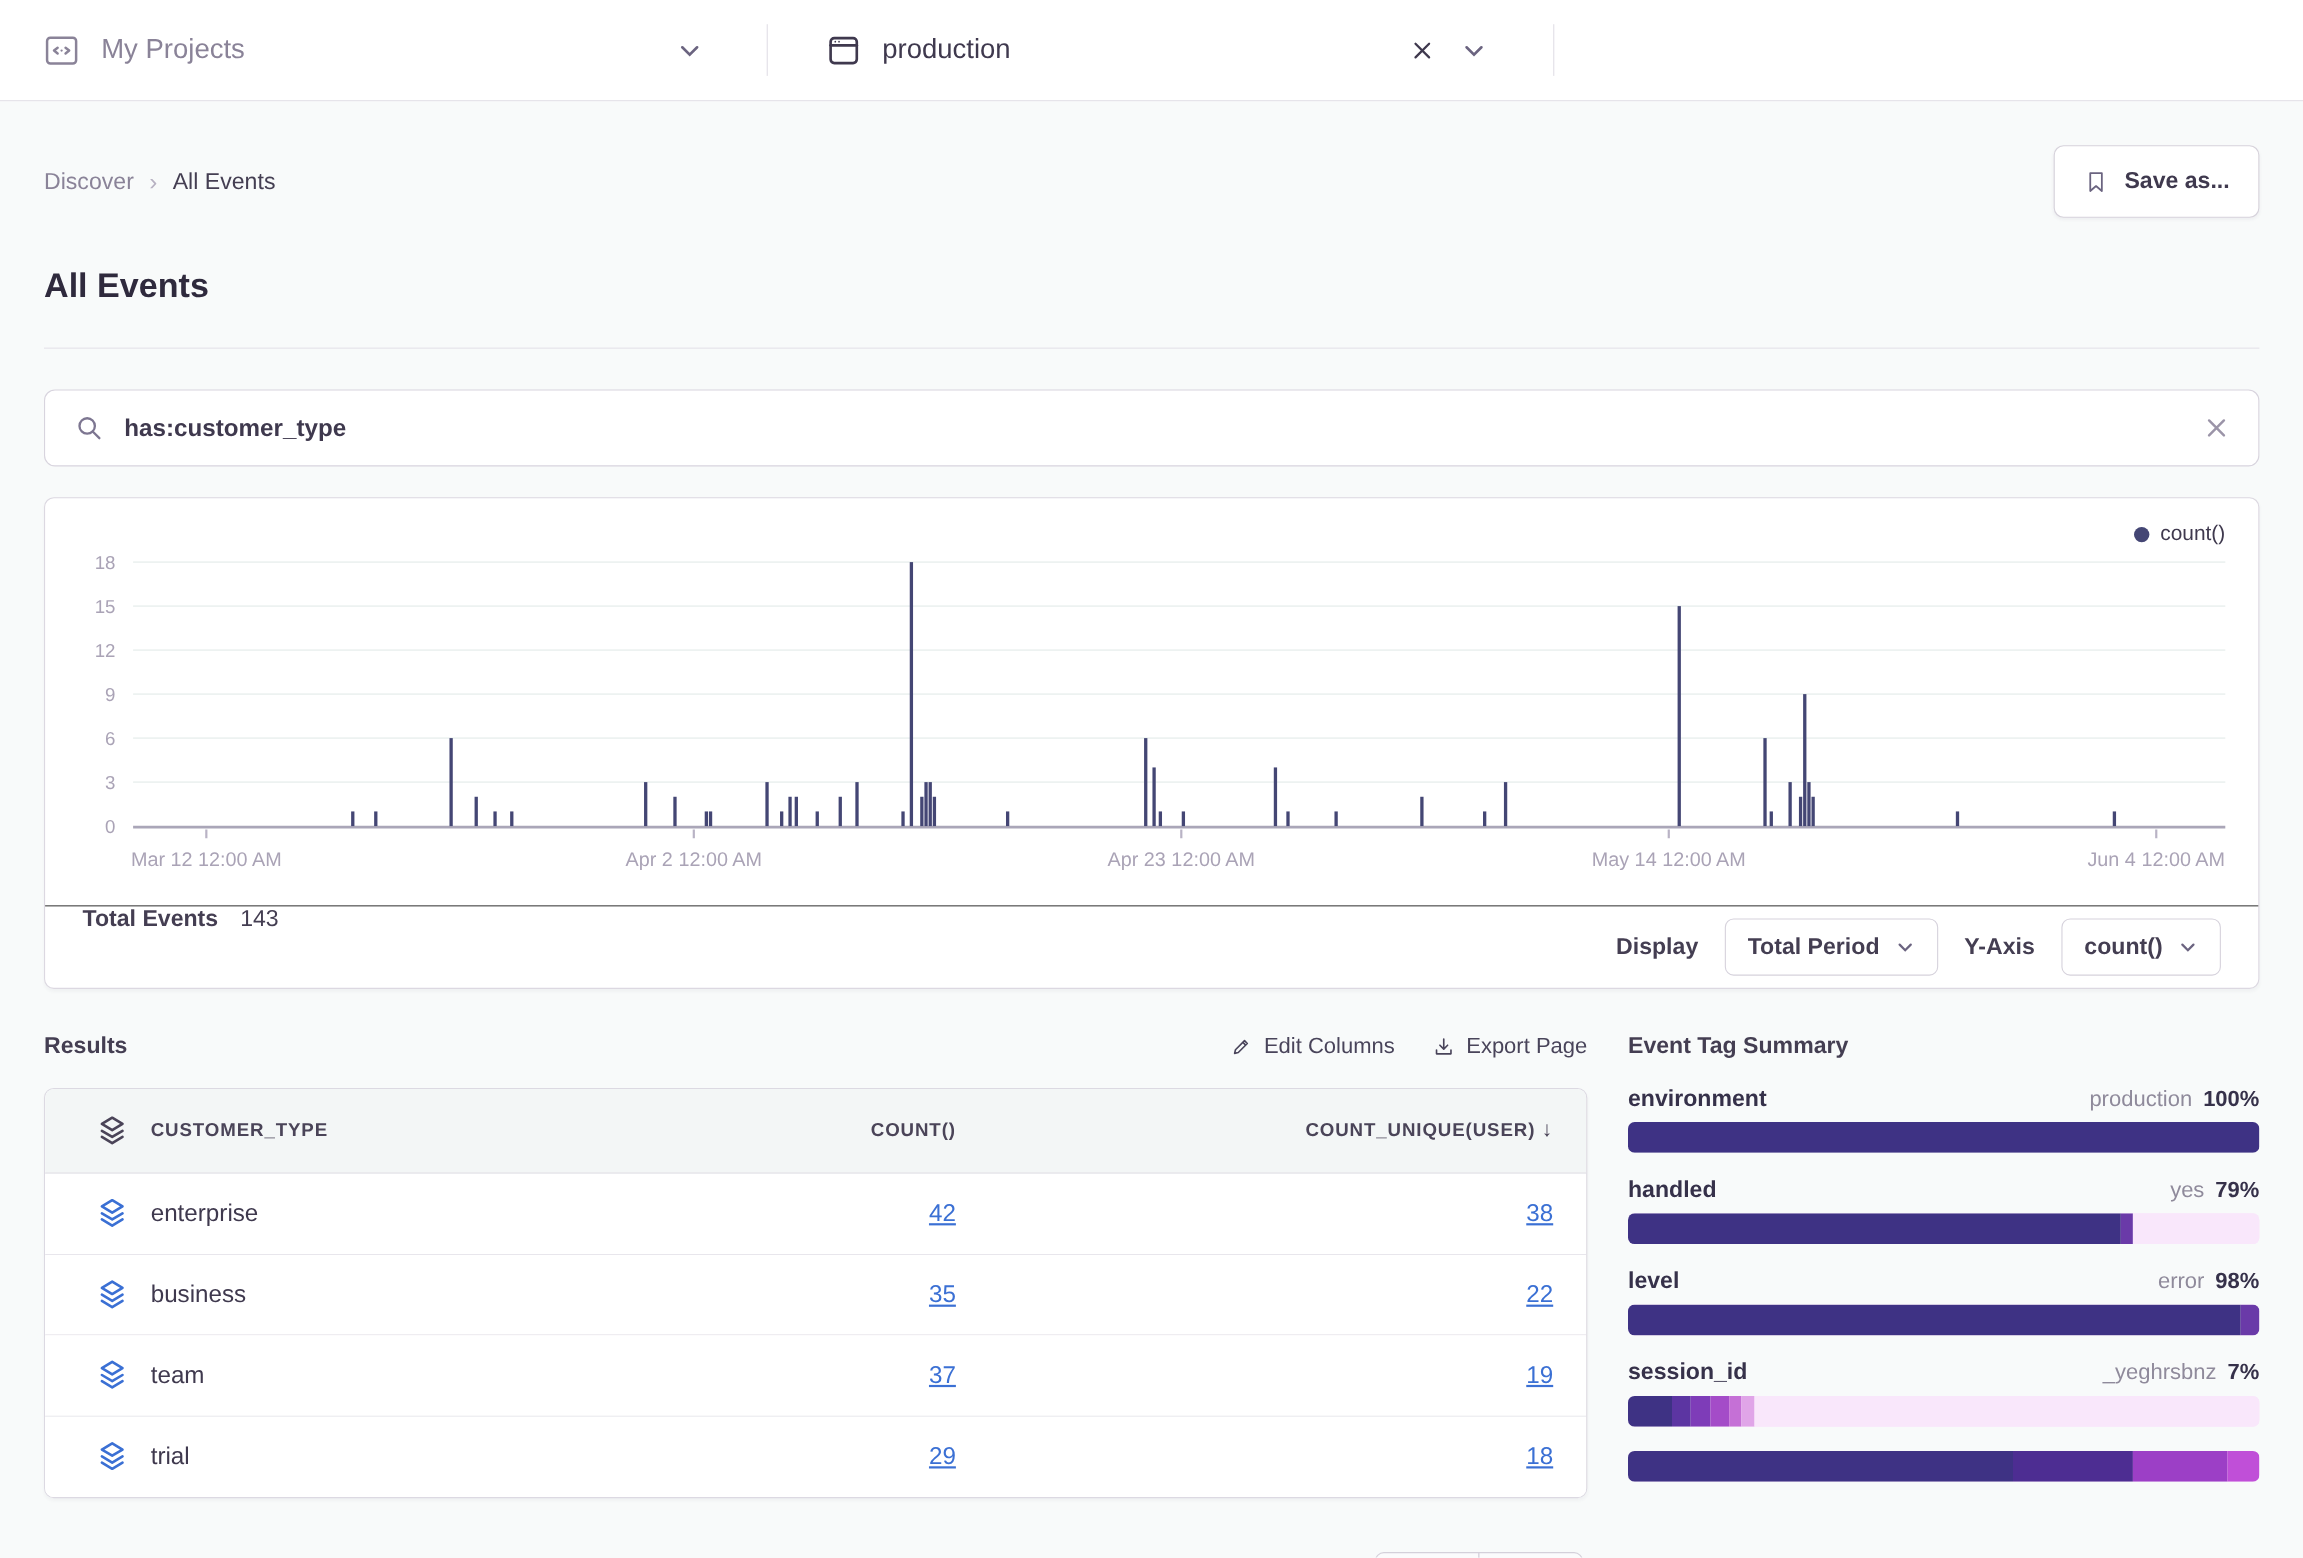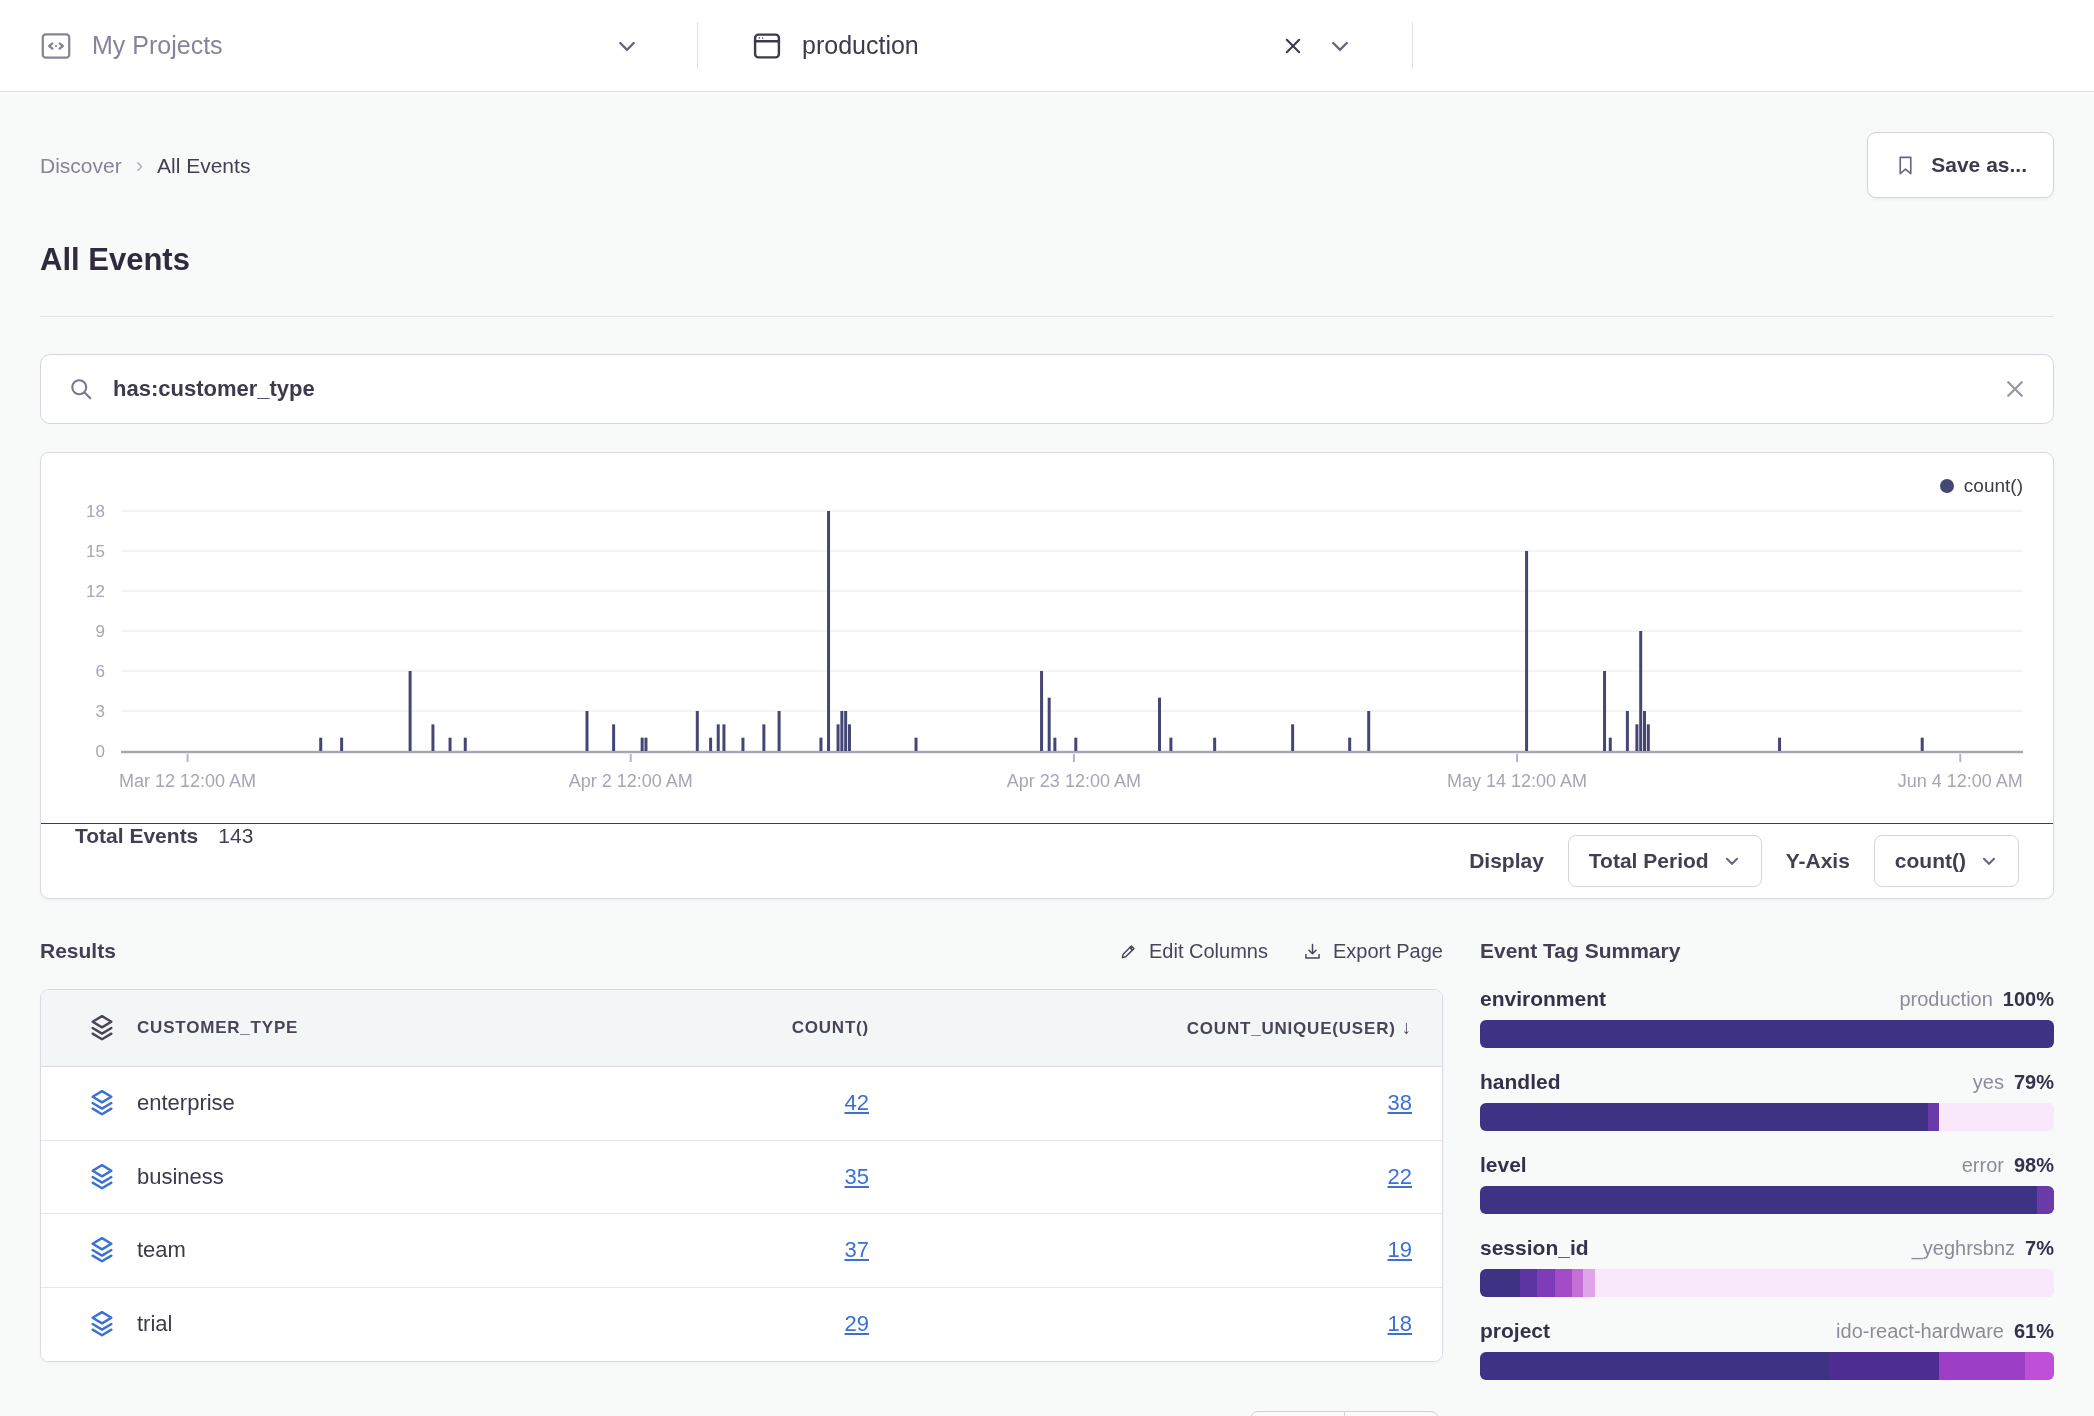--- a/index.html
+++ b/index.html
@@ -425,25 +425,20 @@
               <div class="tag-seg" style="width: 7%; background: rgb(62, 50, 132);"></div>
               <div class="tag-seg" style="width: 3%; background: rgb(92, 53, 162);"></div>
               <div class="tag-seg" style="width: 3%; background: rgb(126, 60, 184);"></div>
               <div class="tag-seg" style="width: 3%; background: rgb(164, 76, 200);"></div>
               <div class="tag-seg" style="width: 2%; background: rgb(197, 112, 214);"></div>
               <div class="tag-seg" style="width: 2%; background: rgb(224, 165, 232);"></div>
               <div class="tag-seg" style="width: 80%; background: rgb(249, 231, 251);"></div>
             </div>
           </div>
           <div class="tag-row">
-            <div class="tag-head">
-              <span class="tag-name">project</span>
-              <span class="tag-val">ido-react-hardware</span>
-              <span class="tag-pct">61%</span>
-            </div>
             <div class="tag-bar">
               <div class="tag-seg" style="width: 61%; background: rgb(62, 50, 132);"></div>
               <div class="tag-seg" style="width: 19%; background: rgb(77, 45, 146);"></div>
               <div class="tag-seg" style="width: 15%; background: rgb(156, 63, 198);"></div>
               <div class="tag-seg" style="width: 5%; background: rgb(192, 79, 216);"></div>
             </div>
           </div>
         </div>
     </div>
   </div>

